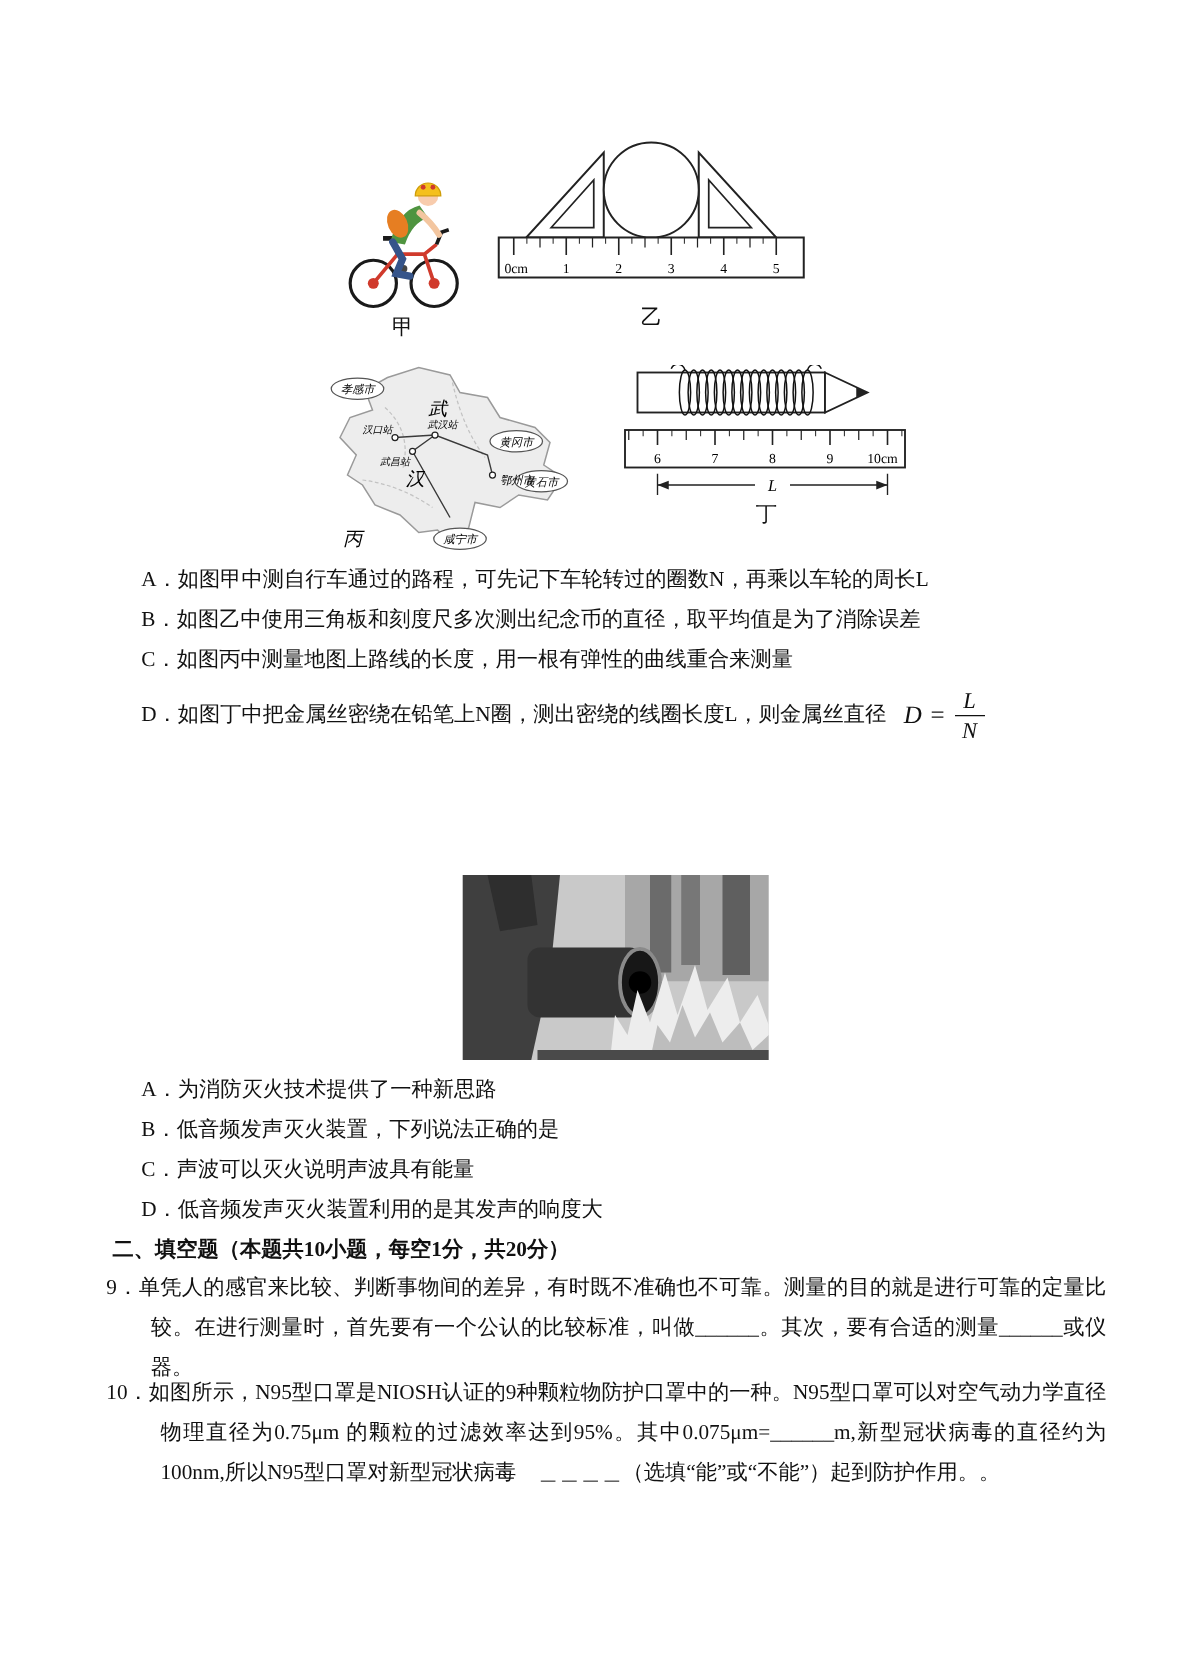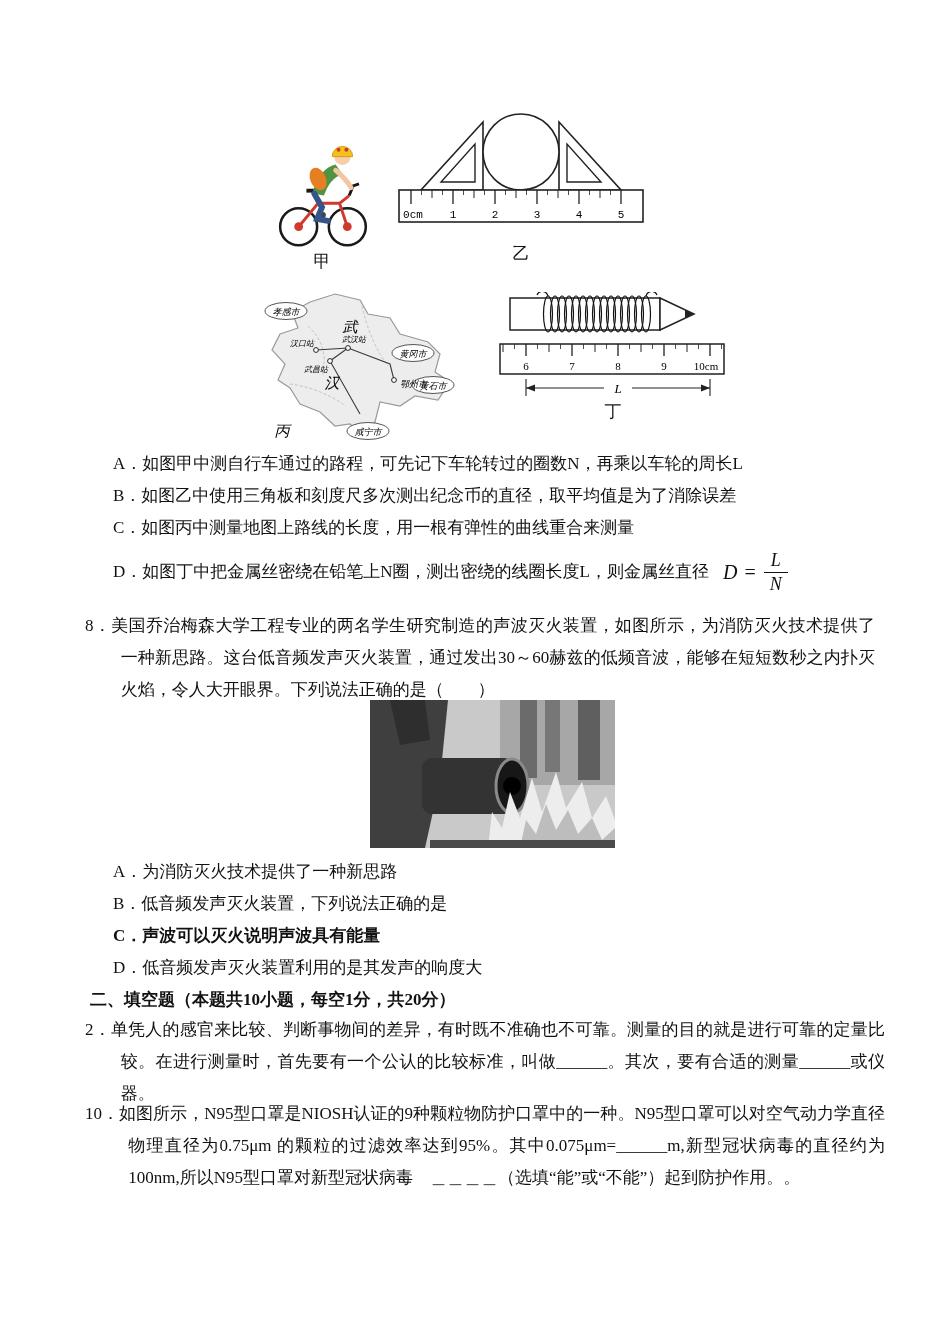--- a/index.html
+++ b/index.html
@@ -43,21 +43,21 @@
       <path d="M64 66 Q74 74 80 84" fill="none" stroke="#f3c6a0" stroke-width="5" stroke-linecap="round"></path>
       <path d="M42 90 L50 104 L45 116 L56 118" fill="none" stroke="#35548a" stroke-width="6" stroke-linecap="round"></path>
       <circle cx="71" cy="52" r="8.5" fill="#f8ccad"></circle>
       <path d="M60.5 52 A10.5 10.5 0 0 1 81.5 52 Z" fill="#f4c01d" stroke="#cf9d08" stroke-width="1"></path>
       <circle cx="67" cy="45" r="2" fill="#d03a2c"></circle>
       <circle cx="75" cy="45" r="2" fill="#d03a2c"></circle>
     </svg>
   </div>
   <div class="abs caption" style="left:272px;top:250px;width:100px;">甲</div>
 
-  <div class="abs" style="left:396px;top:106px;width:250px;height:128px;font-family:Liberation Mono, monospace;">
+  <div class="abs" style="left:396px;top:106px;width:250px;height:128px;">
     <svg viewBox="0 0 250 125" width="250" height="125">
 
       <polygon points="25,84 87,84 87,16" fill="#ffffff" stroke="#222" stroke-width="1.6"></polygon>
       <polygon points="45,76 79,76 79,38" fill="#ffffff" stroke="#222" stroke-width="1.4"></polygon>
       <polygon points="225,84 163,84 163,16" fill="#ffffff" stroke="#222" stroke-width="1.6"></polygon>
       <polygon points="205,76 171,76 171,38" fill="#ffffff" stroke="#222" stroke-width="1.4"></polygon>
 
       <circle cx="125" cy="46" r="38" fill="#ffffff" stroke="#222" stroke-width="1.6"></circle>
 
       <rect x="3" y="84" width="244" height="32" fill="#ffffff" stroke="#222" stroke-width="1.6"></rect>
@@ -159,21 +159,20 @@
     <span class="formula">
       <span>D</span>
       <span style="font-style:normal;">=</span>
       <span class="frac">
         <span class="num">L</span>
         <span class="den">N</span>
       </span>
     </span>
   </div>
 
-  <div class="abs txt hang2" style="left:85px;top:610px;width:790px;">8．美国乔治梅森大学工程专业的两名学生研究制造的声波灭火装置，如图所示，为消防灭火技术提供了一种新思路。这台低音频发声灭火装置，通过发出30～60赫兹的低频音波，能够在短短数秒之内扑灭火焰，令人大开眼界。下列说法正确的是（　　）</div>
 
   <div class="abs" style="left:370px;top:700px;width:245px;height:148px;">
     <svg viewBox="0 0 245 148" width="245" height="148">
       <rect width="245" height="148" fill="#c9c9c9"></rect>
       <rect x="130" y="0" width="115" height="85" fill="#a7a7a7"></rect>
       <rect x="150" y="0" width="17" height="78" fill="#6b6b6b"></rect>
       <rect x="175" y="0" width="15" height="72" fill="#777777"></rect>
       <rect x="208" y="0" width="22" height="80" fill="#5f5f5f"></rect>
       <path d="M0 0 H78 L70 80 L55 148 H0 Z" fill="#3f3f3f"></path>
       <path d="M20 0 H55 L60 40 L30 45 Z" fill="#2e2e2e"></path>
@@ -181,22 +180,22 @@
       <ellipse cx="142" cy="86" rx="16" ry="27" fill="#171717" stroke="#8a8a8a" stroke-width="3"></ellipse>
       <circle cx="142" cy="86" r="9" fill="#000000"></circle>
       <path d="M118 148 L122 112 L132 128 L140 92 L150 118 L162 78 L172 112 L186 72 L196 108 L212 82 L222 118 L236 96 L245 120 L245 148 Z" fill="#ededed"></path>
       <path d="M150 148 L156 120 L166 134 L176 104 L186 130 L198 110 L208 134 L222 118 L232 140 L245 128 L245 148 Z" fill="#bdbdbd"></path>
       <rect x="60" y="140" width="185" height="8" fill="#4a4a4a"></rect>
     </svg>
   </div>
 
   <div class="abs option" style="left:113px;top:856px;">A．为消防灭火技术提供了一种新思路</div>
   <div class="abs option" style="left:113px;top:888px;">B．低音频发声灭火装置，下列说法正确的是</div>
-  <div class="abs option" style="left:113px;top:920px;font-weight:bold;">C．声波可以灭火说明声波具有能量</div>
+  <div class="abs option" style="left:113px;top:920px;">C．声波可以灭火说明声波具有能量</div>
   <div class="abs option" style="left:113px;top:952px;">D．低音频发声灭火装置利用的是其发声的响度大</div>
 
   <div class="abs txt bold" style="left:62px;top:984px;width:820px;">二、填空题（本题共10小题，每空1分，共20分）</div>
 
-  <div class="abs txt hang2" style="left:85px;top:1014px;width:800px;">2．单凭人的感官来比较、判断事物间的差异，有时既不准确也不可靠。测量的目的就是进行可靠的定量比较。在进行测量时，首先要有一个公认的比较标准，叫做______。其次，要有合适的测量______或仪器。</div>
+  <div class="abs txt hang2" style="left:85px;top:1014px;width:800px;">9．单凭人的感官来比较、判断事物间的差异，有时既不准确也不可靠。测量的目的就是进行可靠的定量比较。在进行测量时，首先要有一个公认的比较标准，叫做______。其次，要有合适的测量______或仪器。</div>
 
   <div class="abs txt hang25" style="left:85px;top:1098px;width:800px;">10．如图所示，N95型口罩是NIOSH认证的9种颗粒物防护口罩中的一种。N95型口罩可以对空气动力学直径物理直径为0.75μm 的颗粒的过滤效率达到95%。其中0.075μm=______m,新型冠状病毒的直径约为100nm,所以N95型口罩对新型冠状病毒　＿＿＿＿（选填“能”或“不能”）起到防护作用。。</div>
 
 </div>
 
 </body></html>

